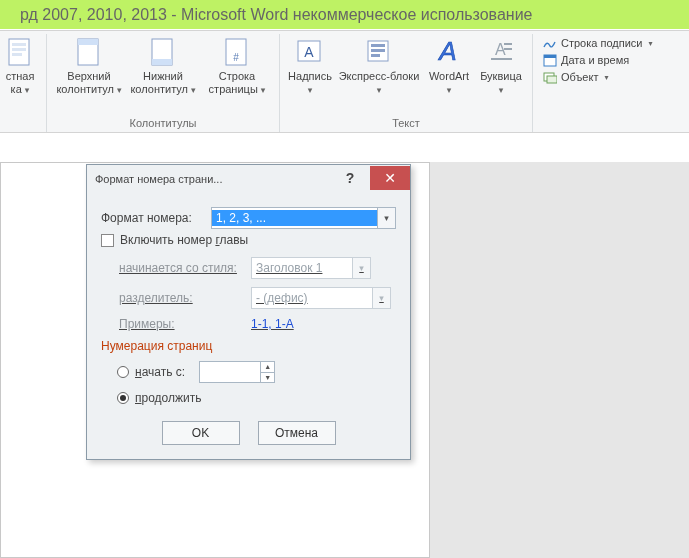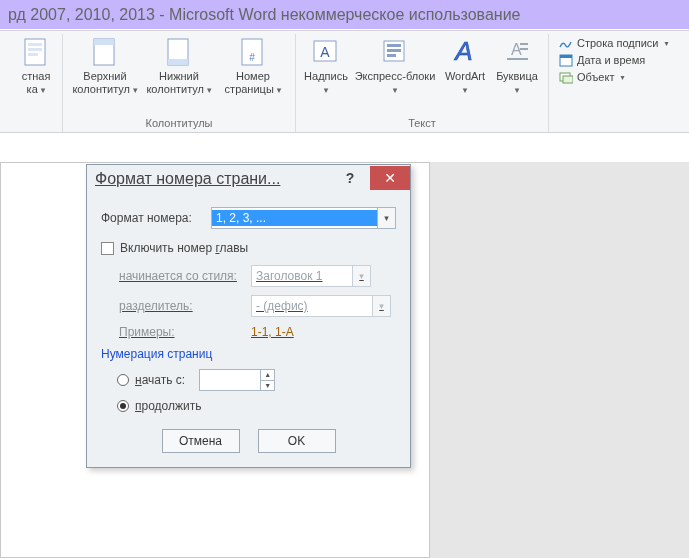--- a/index.html
+++ b/index.html
@@ -1,78 +1,78 @@
 <!DOCTYPE html>
 <html><head>
 <meta charset="utf-8">
 <style>
   * { box-sizing: border-box; margin: 0; padding: 0; font-family: 'Segoe UI', Tahoma, sans-serif; }
   body { background: #fff; width: 689px; height: 558px; overflow: hidden; position: relative; }
 
-  .titlebar { height: 30px; line-height: 30px; padding-left: 8px; color: #666; font-size: 16px; background: #c4b5fd; border-bottom: 1px solid #fff; white-space: nowrap; }
+  .titlebar { height: 30px; line-height: 30px; padding-left: 20px; color: #666; font-size: 16px; background: #bef264; border-bottom: 1px solid #fff; white-space: nowrap; }
   .ribbon-wrap { border-top: 1px solid #d4d4d4; border-bottom: 1px solid #d4d4d4; background: #f5f6f7; padding: 3px 0 0 0; }
   .ribbon { display: flex; align-items: stretch; height: 98px; }
   .group { display: flex; flex-direction: column; border-right: 1px solid #d9dde0; padding: 0 6px; }
   .group-body { flex: 1; display: flex; align-items: flex-start; gap: 2px; }
   .group-caption { text-align: center; font-size: 11px; color: #6b6b6b; padding: 2px 0 3px; }
   .big-btn { display: flex; flex-direction: column; align-items: center; width: 72px; padding-top: 2px; cursor: default; }
   .big-btn .icon { width: 32px; height: 32px; display: flex; align-items: center; justify-content: center; }
   .big-btn .lbl { font-size: 11px; color: #444; text-align: center; line-height: 13px; margin-top: 2px; }
   .big-btn .lbl .dd { font-size: 9px; color: #666; }
   .side-col { display: flex; flex-direction: column; gap: 3px; padding: 2px 4px 0 4px; }
   .side-item { display: flex; align-items: center; gap: 4px; font-size: 11px; color: #444; cursor: default; white-space: nowrap; }
   .side-item .mini-icon { width: 14px; height: 14px; display: flex; align-items: center; justify-content: center; }
   .dd-caret { font-size: 8px; color: #666; margin-left: 2px; }
 
   .doc-area { position: absolute; left: 0; top: 162px; width: 689px; height: 396px; background: #e6e6e6; }
   .paper { position: absolute; left: 0; top: 0; width: 430px; height: 396px; background: #fff; border: 1px solid #c8c8c8; }
 
   .dialog { position: absolute; left: 86px; top: 164px; width: 325px; background: #eef1f3; border: 1px solid #8a9aa7; box-shadow: 3px 3px 6px rgba(0,0,0,0.2); }
   .dlg-title { height: 28px; background: #eef1f3; display: flex; align-items: center; padding-left: 8px; }
-  .dlg-title-text { flex: 1; font-size: 16px; color: #444; white-space: nowrap; overflow: hidden; text-decoration: underline; }
+  .dlg-title-text { flex: 1; font-size: 11px; color: #444; white-space: nowrap; overflow: hidden; }
   .dlg-help, .dlg-close { width: 40px; height: 24px; display: flex; align-items: center; justify-content: center; font-size: 14px; margin-top: -3px; }
   .dlg-help { color: #444; font-weight: bold; }
   .dlg-close { background: #c75050; color: #fff; }
   .dlg-body { padding: 14px 14px 14px 14px; font-size: 12px; color: #444; }
-  .row { display: flex; align-items: center; margin-bottom: 12px; }
+  .row { display: flex; align-items: center; margin-bottom: 4px; }
   .row-label { width: 110px; }
   .combo { flex: 1; height: 22px; border: 1px solid #a9b7c4; background: #fff; display: flex; align-items: center; position: relative; justify-content: flex-end; }
   .combo.sel .val { background: #3399ff; color: #fff; padding: 1px 4px; }
   .combo .val { flex: 1; padding: 1px 4px; font-size: 12px; color: #444; }
   .combo .arrow { width: 18px; height: 100%; border-left: 1px solid #a9b7c4; display: flex; align-items: center; justify-content: center; font-size: 9px; color: #555; background: #f4f6f8; }
   .combo.disabled { border-color: #c9d1d8; }
   .combo.disabled .val { color: #9aa3ab; }
   .combo.disabled .arrow { color: #b0b8bf; border-left-color: #c9d1d8; }
   .check-row { display: flex; align-items: center; gap: 6px; margin-bottom: 10px; }
   .check { width: 13px; height: 13px; border: 1px solid #888; background: #fff; }
   .indent { padding-left: 18px; }
   .grid-row { display: flex; align-items: center; margin-bottom: 8px; text-decoration: underline; }
   .grid-row .glabel { width: 132px; font-size: 12px; color: #8f9499; }
-  .fieldset-title { font-size: 12px; color: #1d4ed8; margin: 8px 0 8px 0; }
+  .fieldset-title { font-size: 12px; color: #c2410c; margin: 8px 0 8px 0; }
   .radio-row { display: flex; align-items: center; gap: 6px; margin-bottom: 8px; padding-left: 16px; }
   .radio { width: 12px; height: 12px; border: 1px solid #666; border-radius: 50%; display: flex; align-items: center; justify-content: center; background: #fff; }
   .radio.on::after { content: ""; width: 6px; height: 6px; background: #333; border-radius: 50%; }
   .spinner { display: inline-flex; border: 1px solid #a9b7c4; height: 22px; background: #fff; }
   .spinner input { border: none; width: 60px; padding: 0 4px; font-size: 12px; outline: none; }
   .spinner .spins { display: flex; flex-direction: column; width: 14px; border-left: 1px solid #a9b7c4; }
   .spinner .spins div { flex: 1; display: flex; align-items: center; justify-content: center; font-size: 7px; color: #555; }
   .spinner .spins div:first-child { border-bottom: 1px solid #a9b7c4; }
   .dlg-buttons { display: flex; justify-content: center; gap: 18px; margin-top: 16px; }
   .btn { min-width: 78px; height: 24px; border: 1px solid #9faab5; background: #f6f8f9; font-size: 12px; color: #333; display: flex; align-items: center; justify-content: center; }
   .underline-hotkey { text-decoration: underline; }
 </style>
 </head>
 <body>
 
 <div class="titlebar">рд 2007, 2010, 2013  -  Microsoft Word некоммерческое использование</div>
 
 <div class="ribbon-wrap">
   <div class="ribbon">
 
-    <div class="group" style="padding-left:16px">
+    <div class="group" style="padding-left:0">
       <div class="group-body">
         <div class="big-btn" style="width:40px">
           <span class="icon">
             <svg width="28" height="30">
                 <rect x="3" y="2" width="20" height="26" fill="#fff" stroke="#8aa0c8"></rect>
                 <rect x="6" y="6" width="14" height="3" fill="#dbe5f3"></rect>
                 <rect x="6" y="11" width="14" height="3" fill="#dbe5f3"></rect>
                 <rect x="6" y="16" width="10" height="3" fill="#dbe5f3"></rect>
               </svg>
           </span>
@@ -102,21 +102,21 @@
           </span>
           <span class="lbl"><span>Нижний</span><br><span>колонтитул</span> <span class="dd">▾</span></span>
         </div>
         <div class="big-btn">
           <span class="icon">
             <svg width="28" height="30">
                 <rect x="3" y="2" width="20" height="26" fill="#fff" stroke="#8aa0c8"></rect>
                 <text x="13" y="24" font-size="10" text-anchor="middle" fill="#5a7db5">#</text>
               </svg>
           </span>
-          <span class="lbl"><span>Номер</span><br><span>страницы</span> <span class="dd">▾</span></span>
+          <span class="lbl"><span>Строка</span><br><span>страницы</span> <span class="dd">▾</span></span>
         </div>
       </div>
       <div class="group-caption">Колонтитулы</div>
     </div>
 
     <div class="group">
       <div class="group-body">
         <div class="big-btn" style="width:48px">
           <span class="icon">
             <svg width="28" height="30">
@@ -232,21 +232,21 @@
       </div>
       <div class="grid-row">
         <span class="glabel">разделитель:</span>
         <div class="combo disabled" style="width:140px;flex:none">
           <span class="val">-   (дефис)</span>
           <span class="arrow">▾</span>
         </div>
       </div>
       <div class="grid-row">
         <span class="glabel">Примеры:</span>
-        <span style="color:#a16207">1-1, 1-A</span>
+        <span style="color:#1d4ed8">1-1, 1-A</span>
       </div>
     </div>
 
     <div class="fieldset-title">Нумерация страниц</div>
 
     <div class="radio-row">
       <span class="radio"></span>
       <span><span class="underline-hotkey">н</span>ачать с:</span>
       <span class="spinner" style="margin-left:8px">
         <input type="text" value="" style="">
@@ -255,17 +255,17 @@
           <div>▼</div>
         </span>
       </span>
     </div>
     <div class="radio-row">
       <span class="radio on"></span>
       <span><span class="underline-hotkey">п</span>родолжить</span>
     </div>
 
     <div class="dlg-buttons">
+      <div class="btn">OK</div>
       <div class="btn">Отмена</div>
-      <div class="btn">OK</div>
     </div>
   </div>
 </div>
 
 </body></html>

